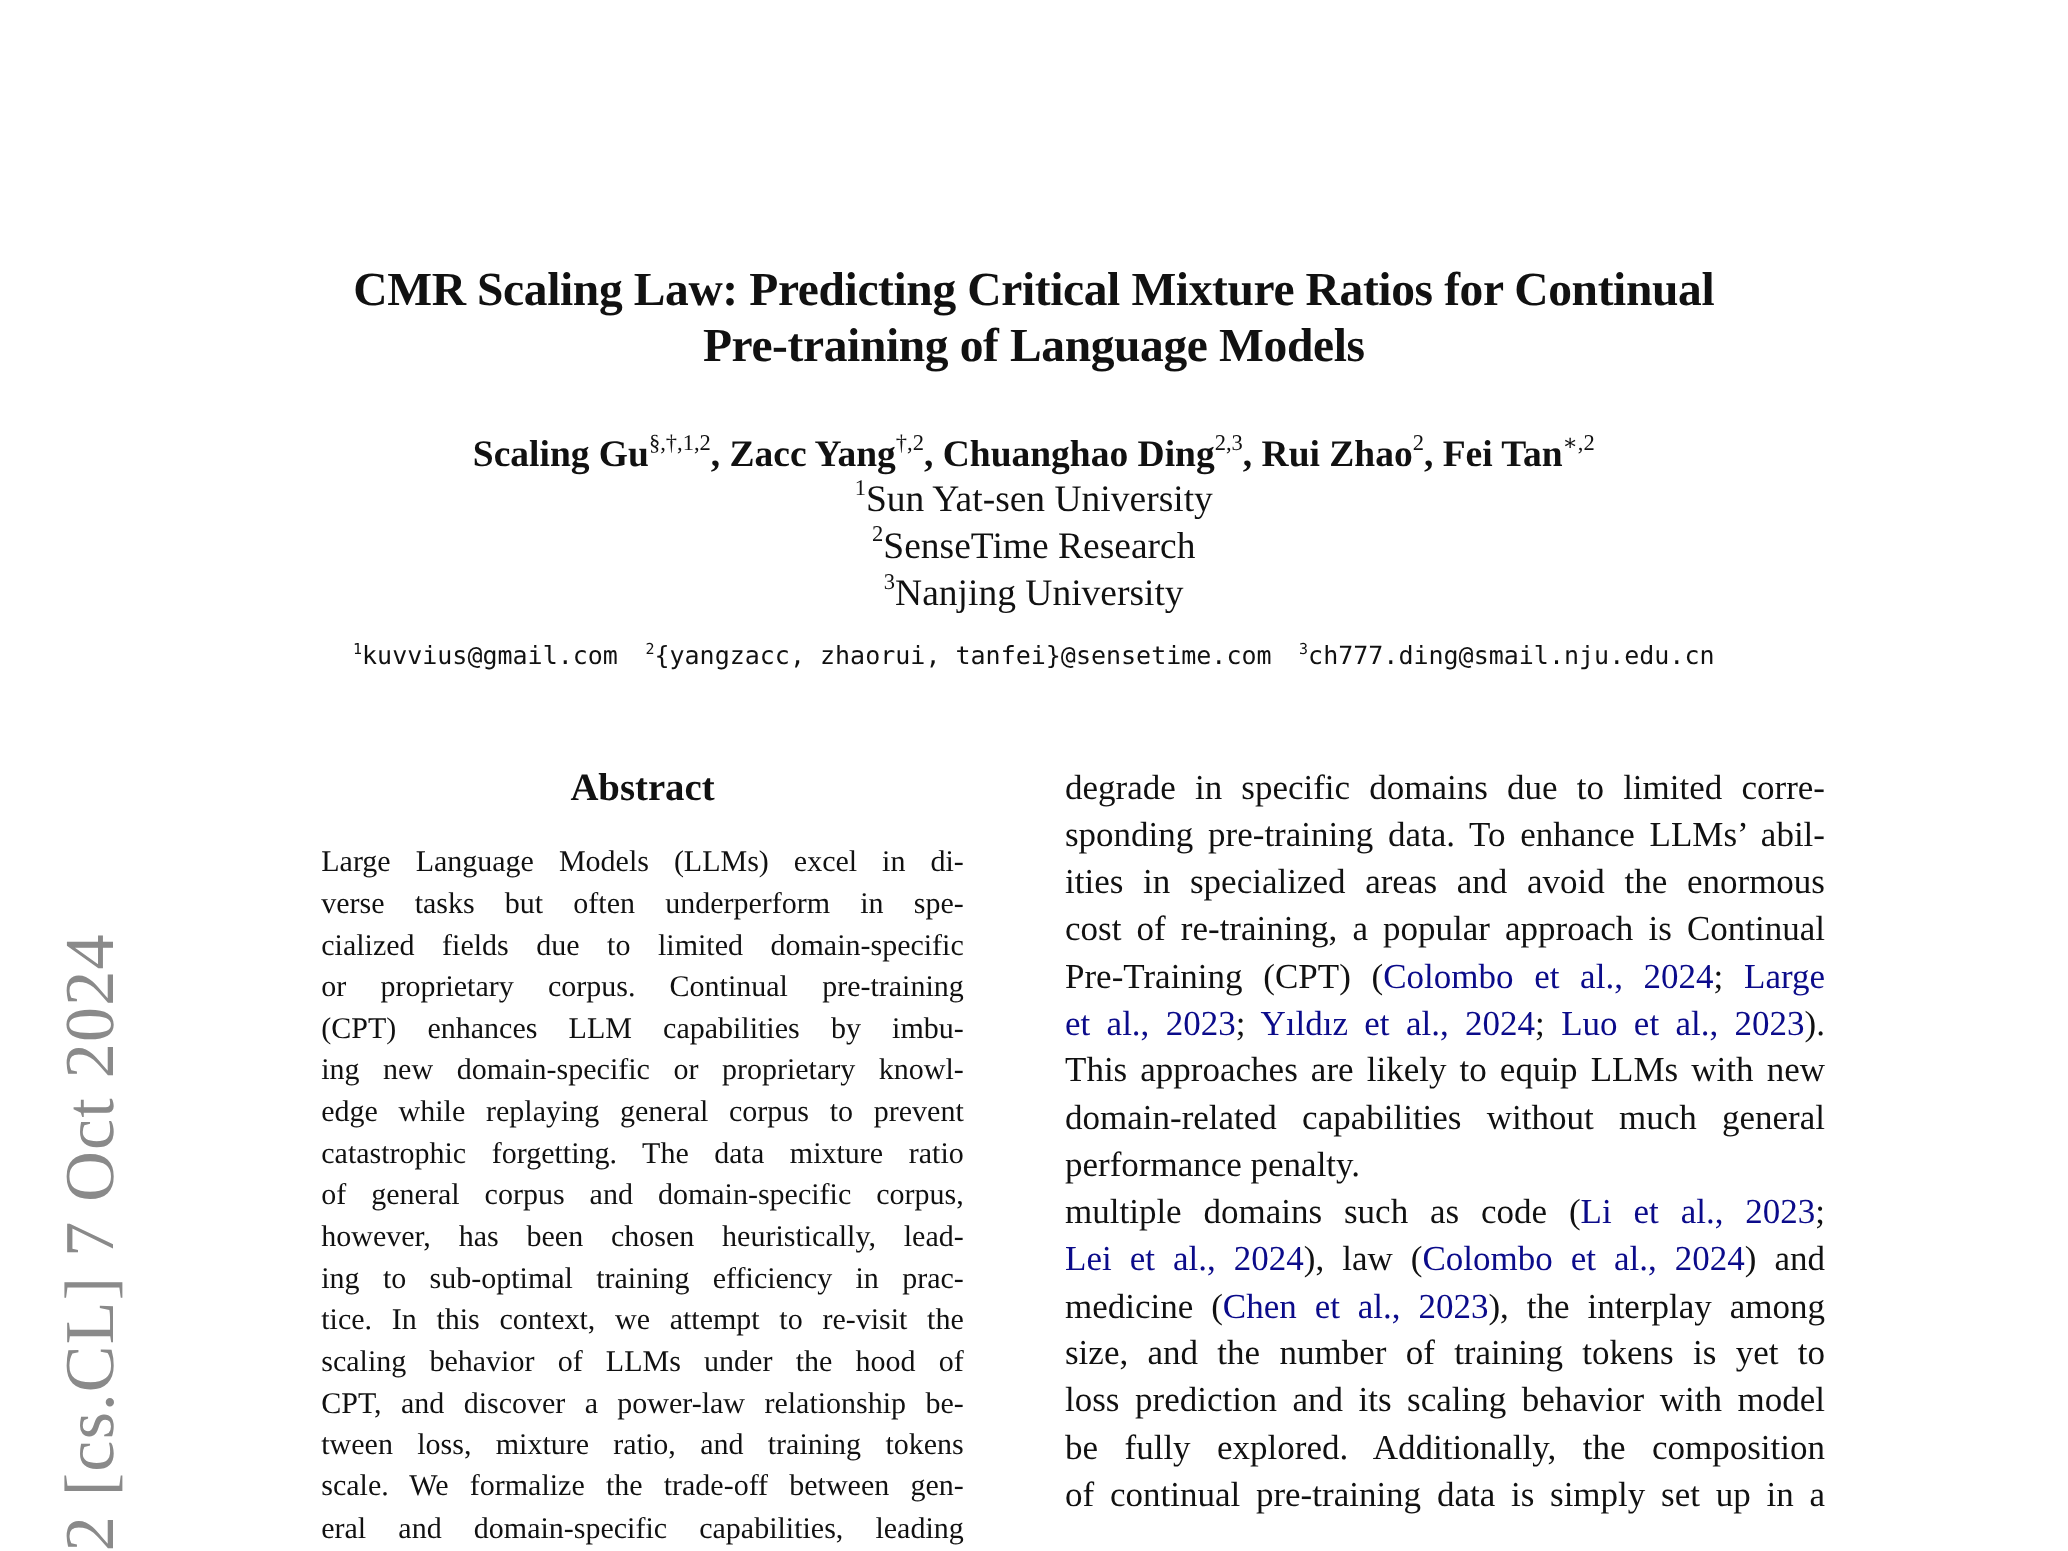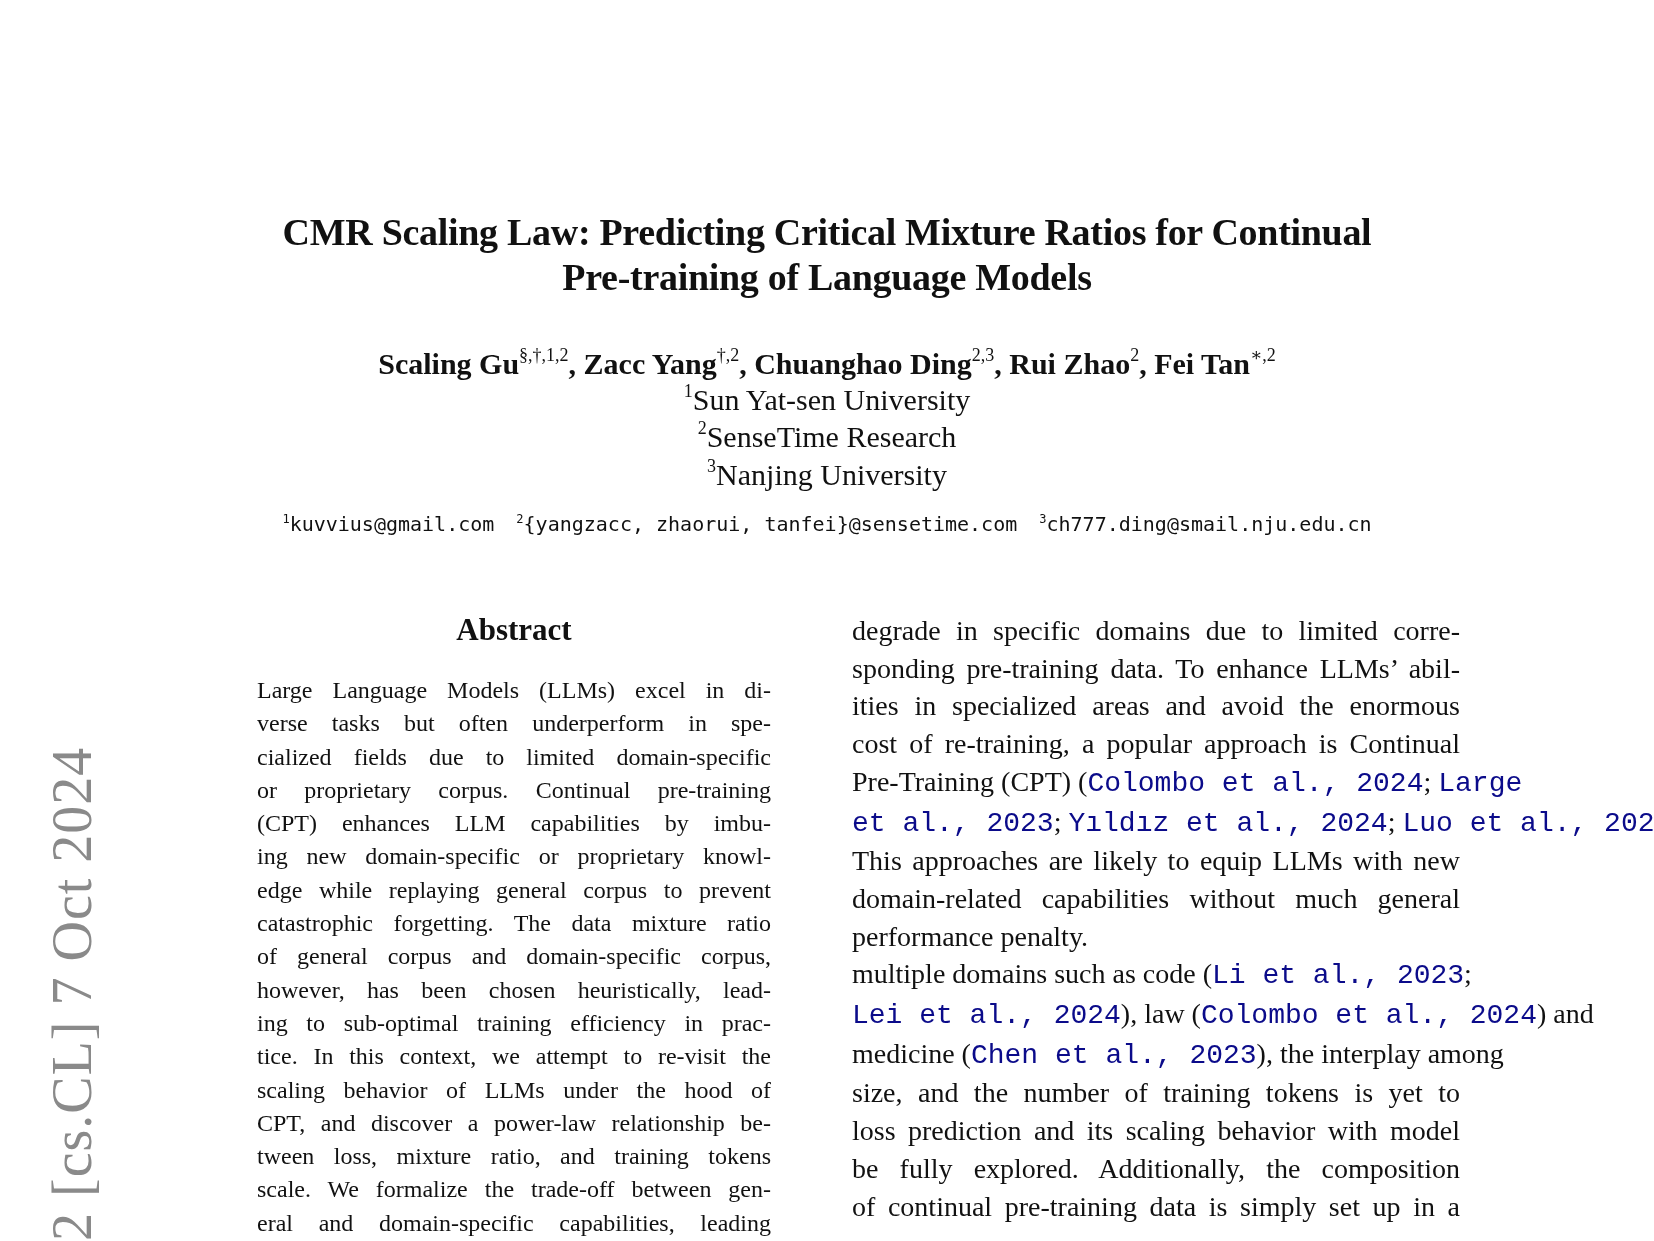--- a/index.html
+++ b/index.html
@@ -40,21 +40,21 @@
     }
     .abstract-text {
       font-size: 24px; line-height: 33.3px; text-align: justify; hyphens: manual; margin: 0;
     }
     .abstract-text .ln { display: block; text-align: justify; text-align-last: justify; white-space: nowrap; }
     .col-right { position: absolute; left: 852px; width: 608px; top: 612px; }
     .body-text { font-size: 28px; line-height: 37.7px; margin: 0; }
     .body-text .ln { display: block; text-align: justify; text-align-last: justify; white-space: nowrap; }
     .body-text .ln.last { text-align-last: left; }
     .body-text .indent { padding-left: 30px; }
-    .cite { color: #0b0b8a; font-family: Liberation Mono, monospace; }
+    .cite { color: #0b0b8a; }
   </style>
 </head>
 <body>
 
 <div class="arxiv-stamp">2 [cs.CL] 7 Oct 2024</div>
 
 <div class="title">
   <div>CMR Scaling Law: Predicting Critical Mixture Ratios for Continual</div>
   <div>Pre-training of Language Models</div>
 </div>

